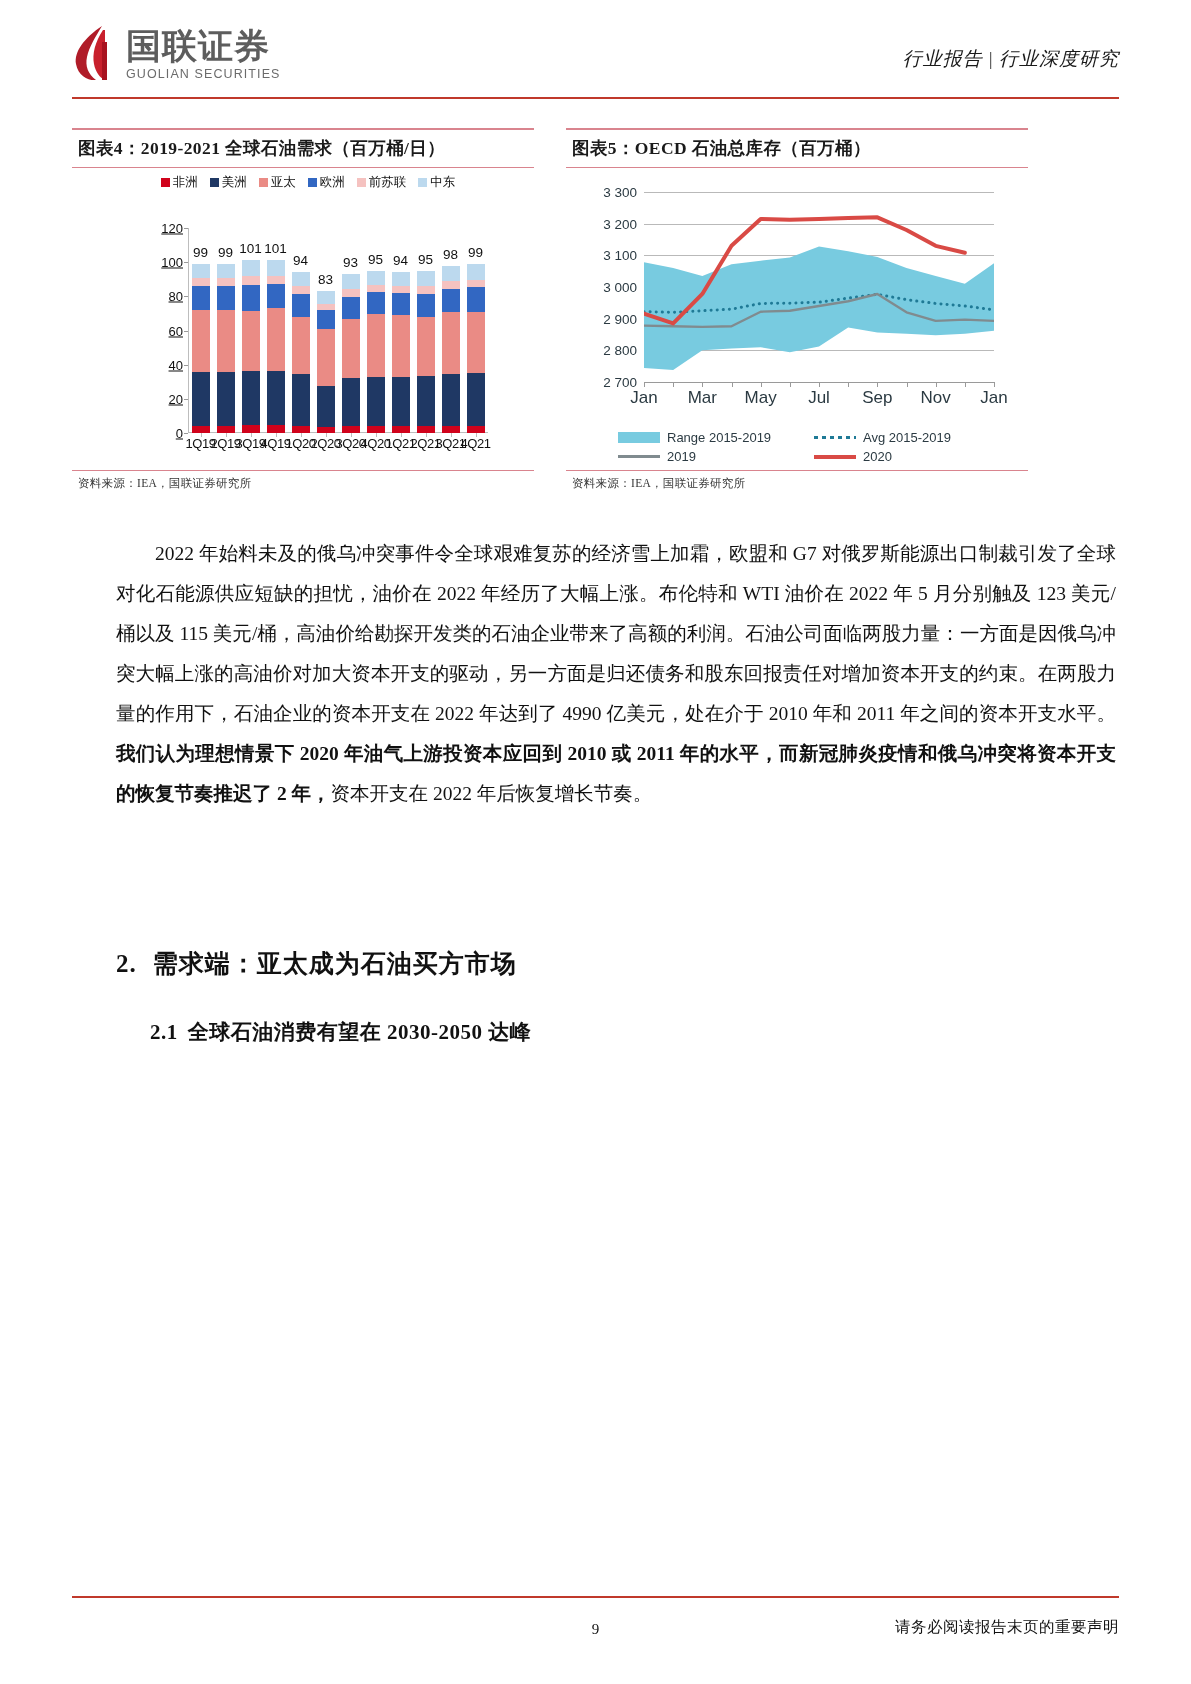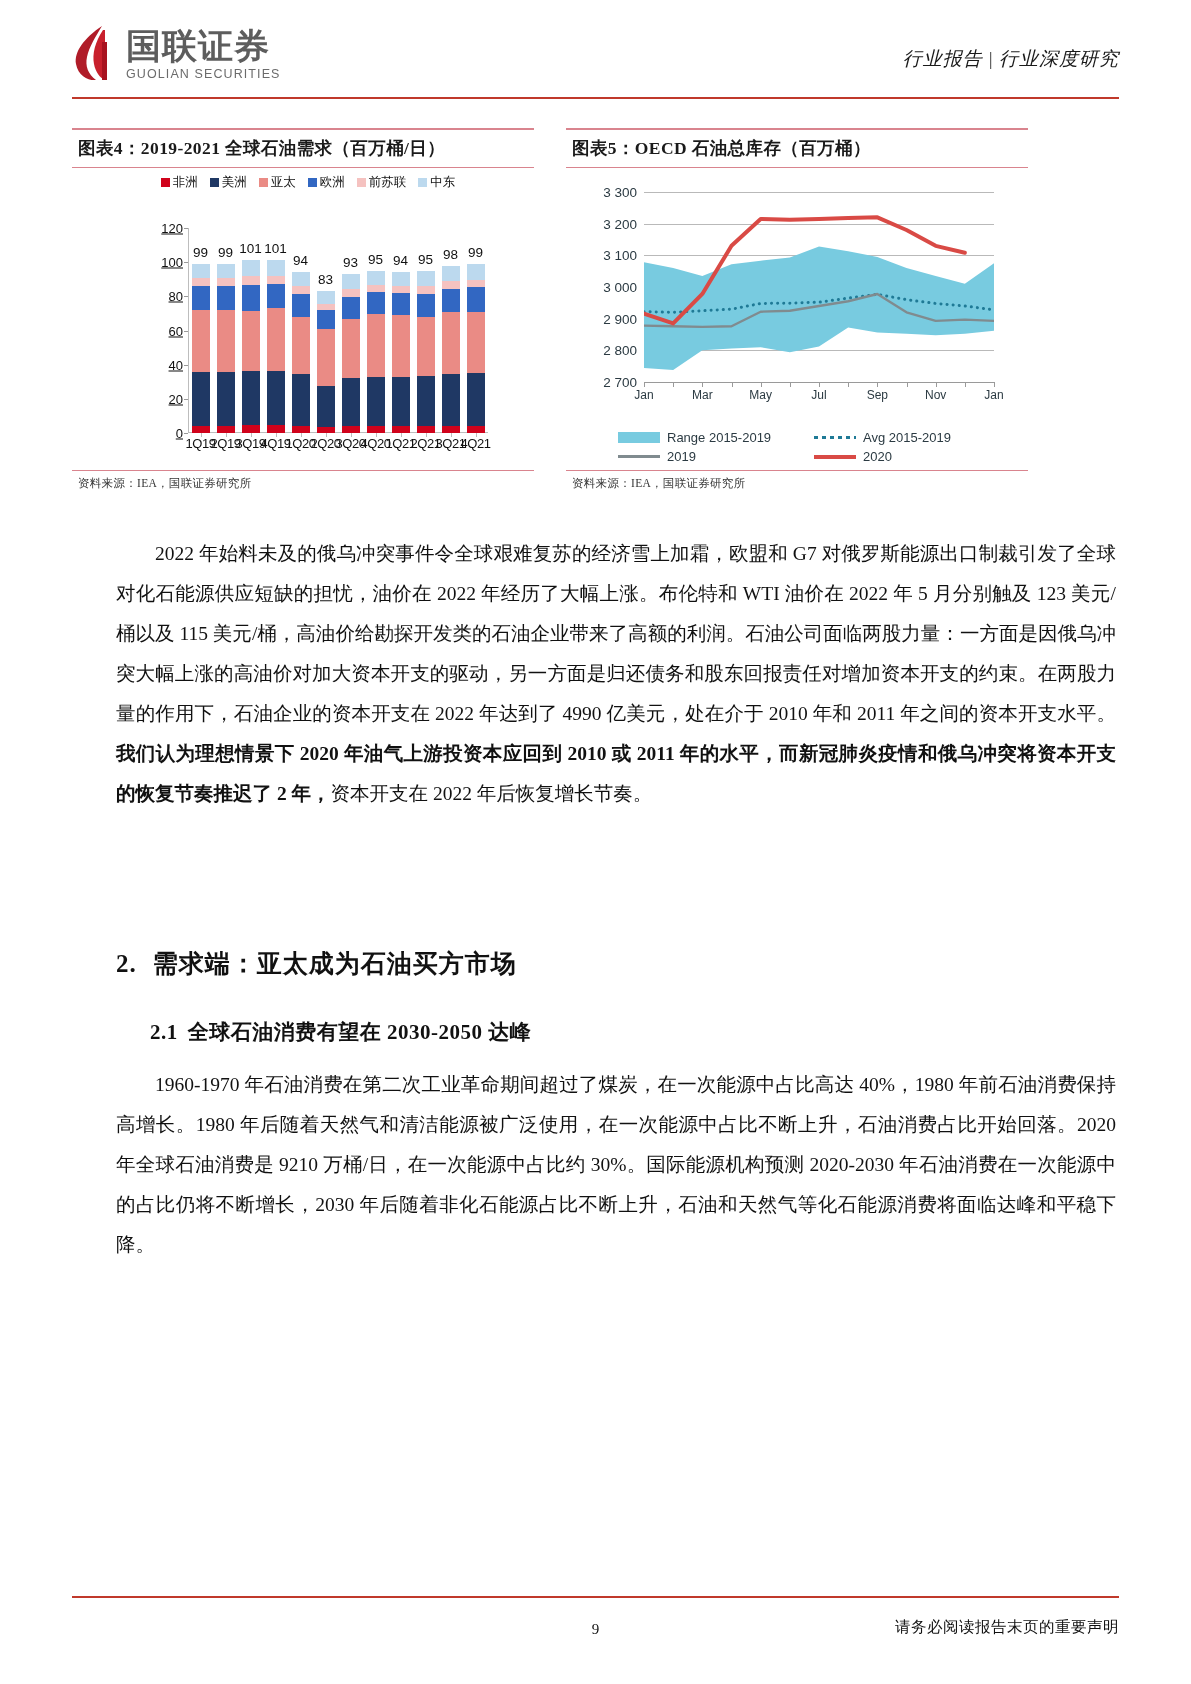--- a/index.html
+++ b/index.html
@@ -92,21 +92,21 @@
   .axis-line { position: absolute; background: #bdbdbd; }
 
   
   .lc-ylabel {
     position: absolute; right: 100%; margin-right: 7px;
     font-family: "Liberation Sans", sans-serif; font-size: 13.5px; color: #2b3a42;
     transform: translateY(-50%); white-space: nowrap;
   }
   .lc-xlabel {
     position: absolute; top: 100%; margin-top: 6px;
-    font-family: "Liberation Sans", sans-serif; font-size: 12px; color: #2b3a42;
+    font-family: "Liberation Sans", sans-serif; font-size: 17px; color: #2b3a42;
     transform: translateX(-50%); white-space: nowrap;
   }
   .lc-legend {
     position: absolute; left: 52px; bottom: 0px; width: 392px;
     font-family: "Liberation Sans", sans-serif; font-size: 13px; color: #2b3a42;
   }
   .lc-legend .row { display: flex; margin-bottom: 4px; }
   .lc-legend .cell { display: flex; align-items: center; gap: 7px; width: 50%; }
   .lc-legend .key-band { width: 42px; height: 11px; background: #78cbe0; }
   .lc-legend .key-dot { width: 42px; height: 3px; background:
@@ -444,21 +444,18 @@
   </div>
 
   <div class="h2" style="top:947px;">
     <span class="num">2.</span><span>需求端：亚太成为石油买方市场</span>
   </div>
 
   <div class="h3" style="top:1018px;">
     <span class="num">2.1</span><span>全球石油消费有望在 2030-2050 达峰</span>
   </div>
 
-  <div class="body-text" style="top:1065px;">
-    <p class="para">1960-1970 年石油消费在第二次工业革命期间超过了煤炭，在一次能源中占比高达 40%，1980 年前石油消费保持高增长。1980 年后随着天然气和清洁能源被广泛使用，在一次能源中占比不断上升，石油消费占比开始回落。2020 年全球石油消费是 9210 万桶/日，在一次能源中占比约 30%。国际能源机构预测 2020-2030 年石油消费在一次能源中的占比仍将不断增长，2030 年后随着非化石能源占比不断上升，石油和天然气等化石能源消费将面临达峰和平稳下降。</p>
-  </div>
 
   <div class="footer-rule"></div>
   <div class="footer-page">9</div>
   <div class="footer-note">请务必阅读报告末页的重要声明</div>
 
 </div>
 
 </body></html>

